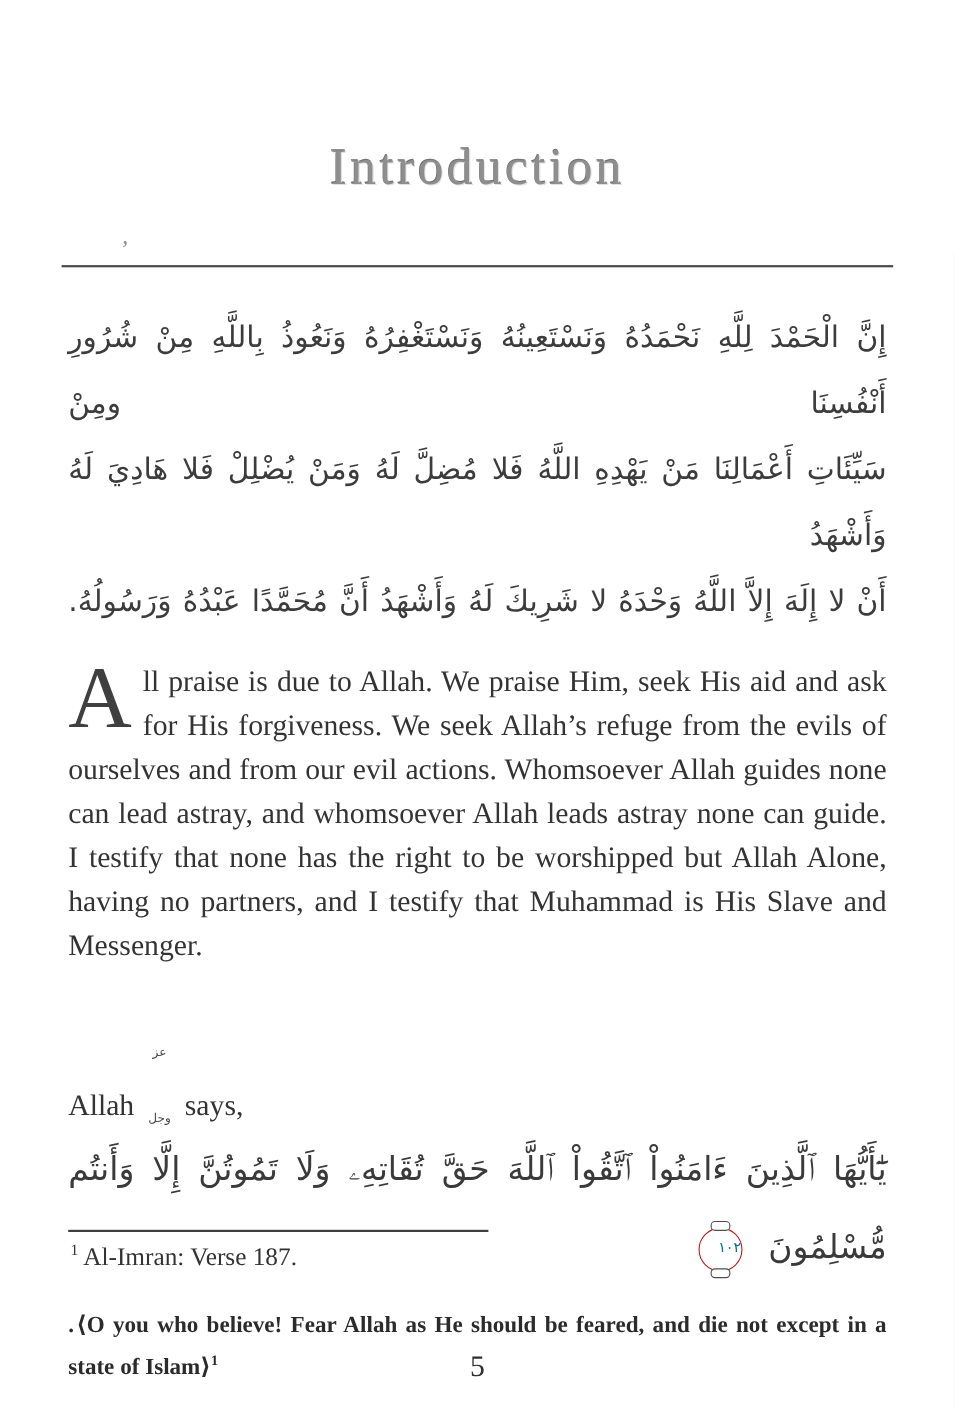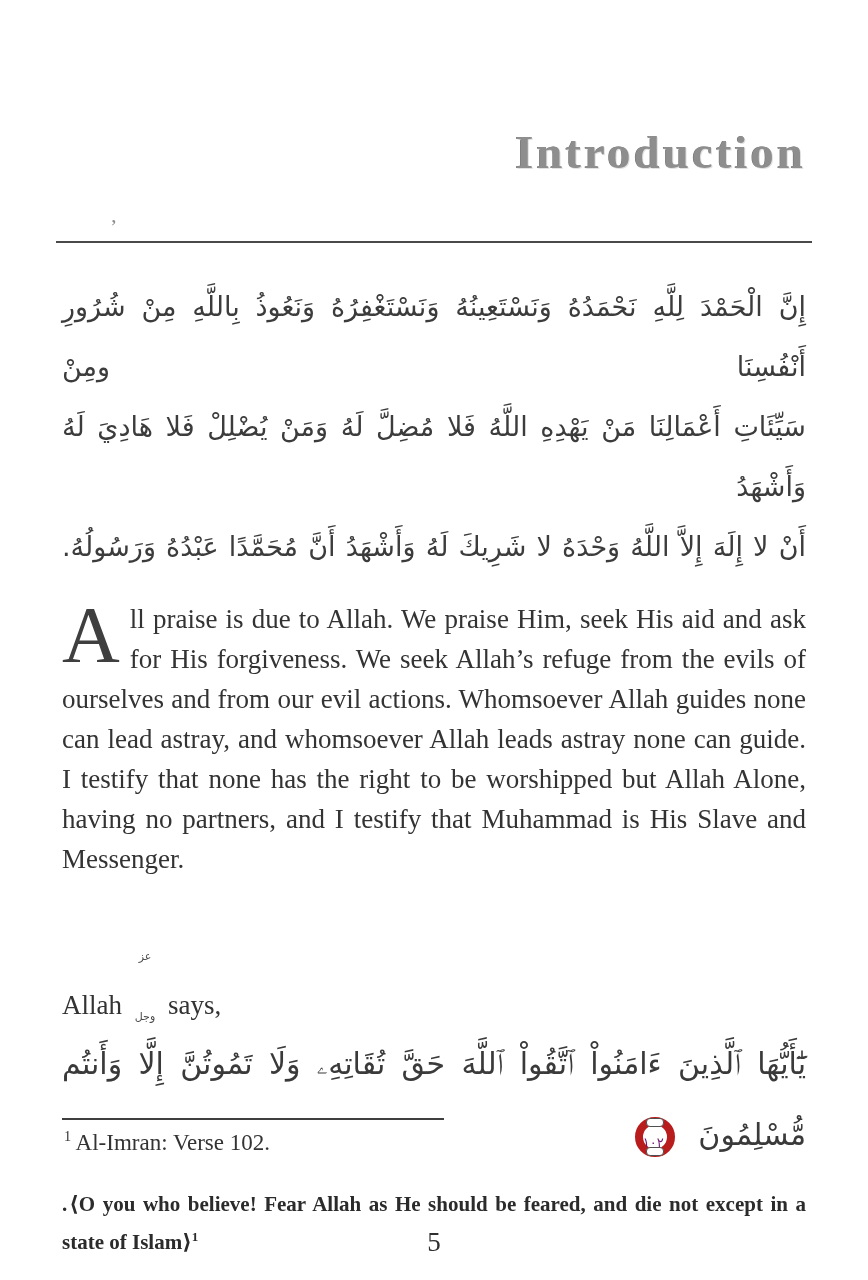--- a/index.html
+++ b/index.html
@@ -13,22 +13,22 @@
     overflow:hidden;
     box-sizing:border-box;
     padding:0 62px;
   }
   .scan-mark {
     position:absolute; left:110px; top:214px;
     font-size:22px; color:#8d8d8d;
   }
   .title {
     margin:125px 0 0 0;
-    text-align:right;
-    font-size:47px; font-weight:bold;
+    text-align:center;
+    font-size:47px; font-weight:normal;
     letter-spacing:3px;
     color:#8e8e8e;
     text-shadow:1px 1px 0 #e2e2e2, -0.5px -0.5px 0 #6f6f6f;
   }
   .title-rule {
     border:none;
     border-top:2px solid #4a4a4a;
     margin:62px -6px 0 -6px;
   }
   .khutbah {
@@ -88,27 +88,27 @@
   }
   .verse-line2 {
     line-height:64px;
     text-align:right;
     margin-top:2px;
   }
   .ayah-marker {
     position:relative;
     display:inline-block;
     width:40px; height:40px;
-    border:8px solid #b91c1c;
+    border:1px solid #b91c1c;
     border-radius:50%;
     box-sizing:border-box;
-    text-align:left;
+    text-align:right;
     line-height:36px;
     font-size:13px;
-    color:#701a75;
+    color:#0369a1;
     vertical-align:middle;
     margin-right:14px;
     background:#fff;
   }
   .ayah-marker::before, .ayah-marker::after {
     content:"";
     position:absolute;
     left:50%; transform:translateX(-50%);
     width:16px; height:7px;
     border:1.5px solid #4f4f4f;
@@ -190,19 +190,19 @@
   </div>
 
   <p class="translation">
     <span class="lead-dot">.</span><span class="bracket">⟨</span><span>O you who believe! Fear Allah as He should be feared, and die not except in a state of Islam</span><span class="bracket">⟩</span><sup>1</sup>
   </p>
 
   <div class="footnote-area">
     <hr class="footnote-rule">
     <p class="footnote">
       <sup>1</sup>
-      <span>Al-Imran: Verse 102.</span>
+      <span>Al-Imran: Verse 187.</span>
     </p>
   </div>
 
   <div class="page-number">5</div>
 
 </div>
 
 </body></html>

